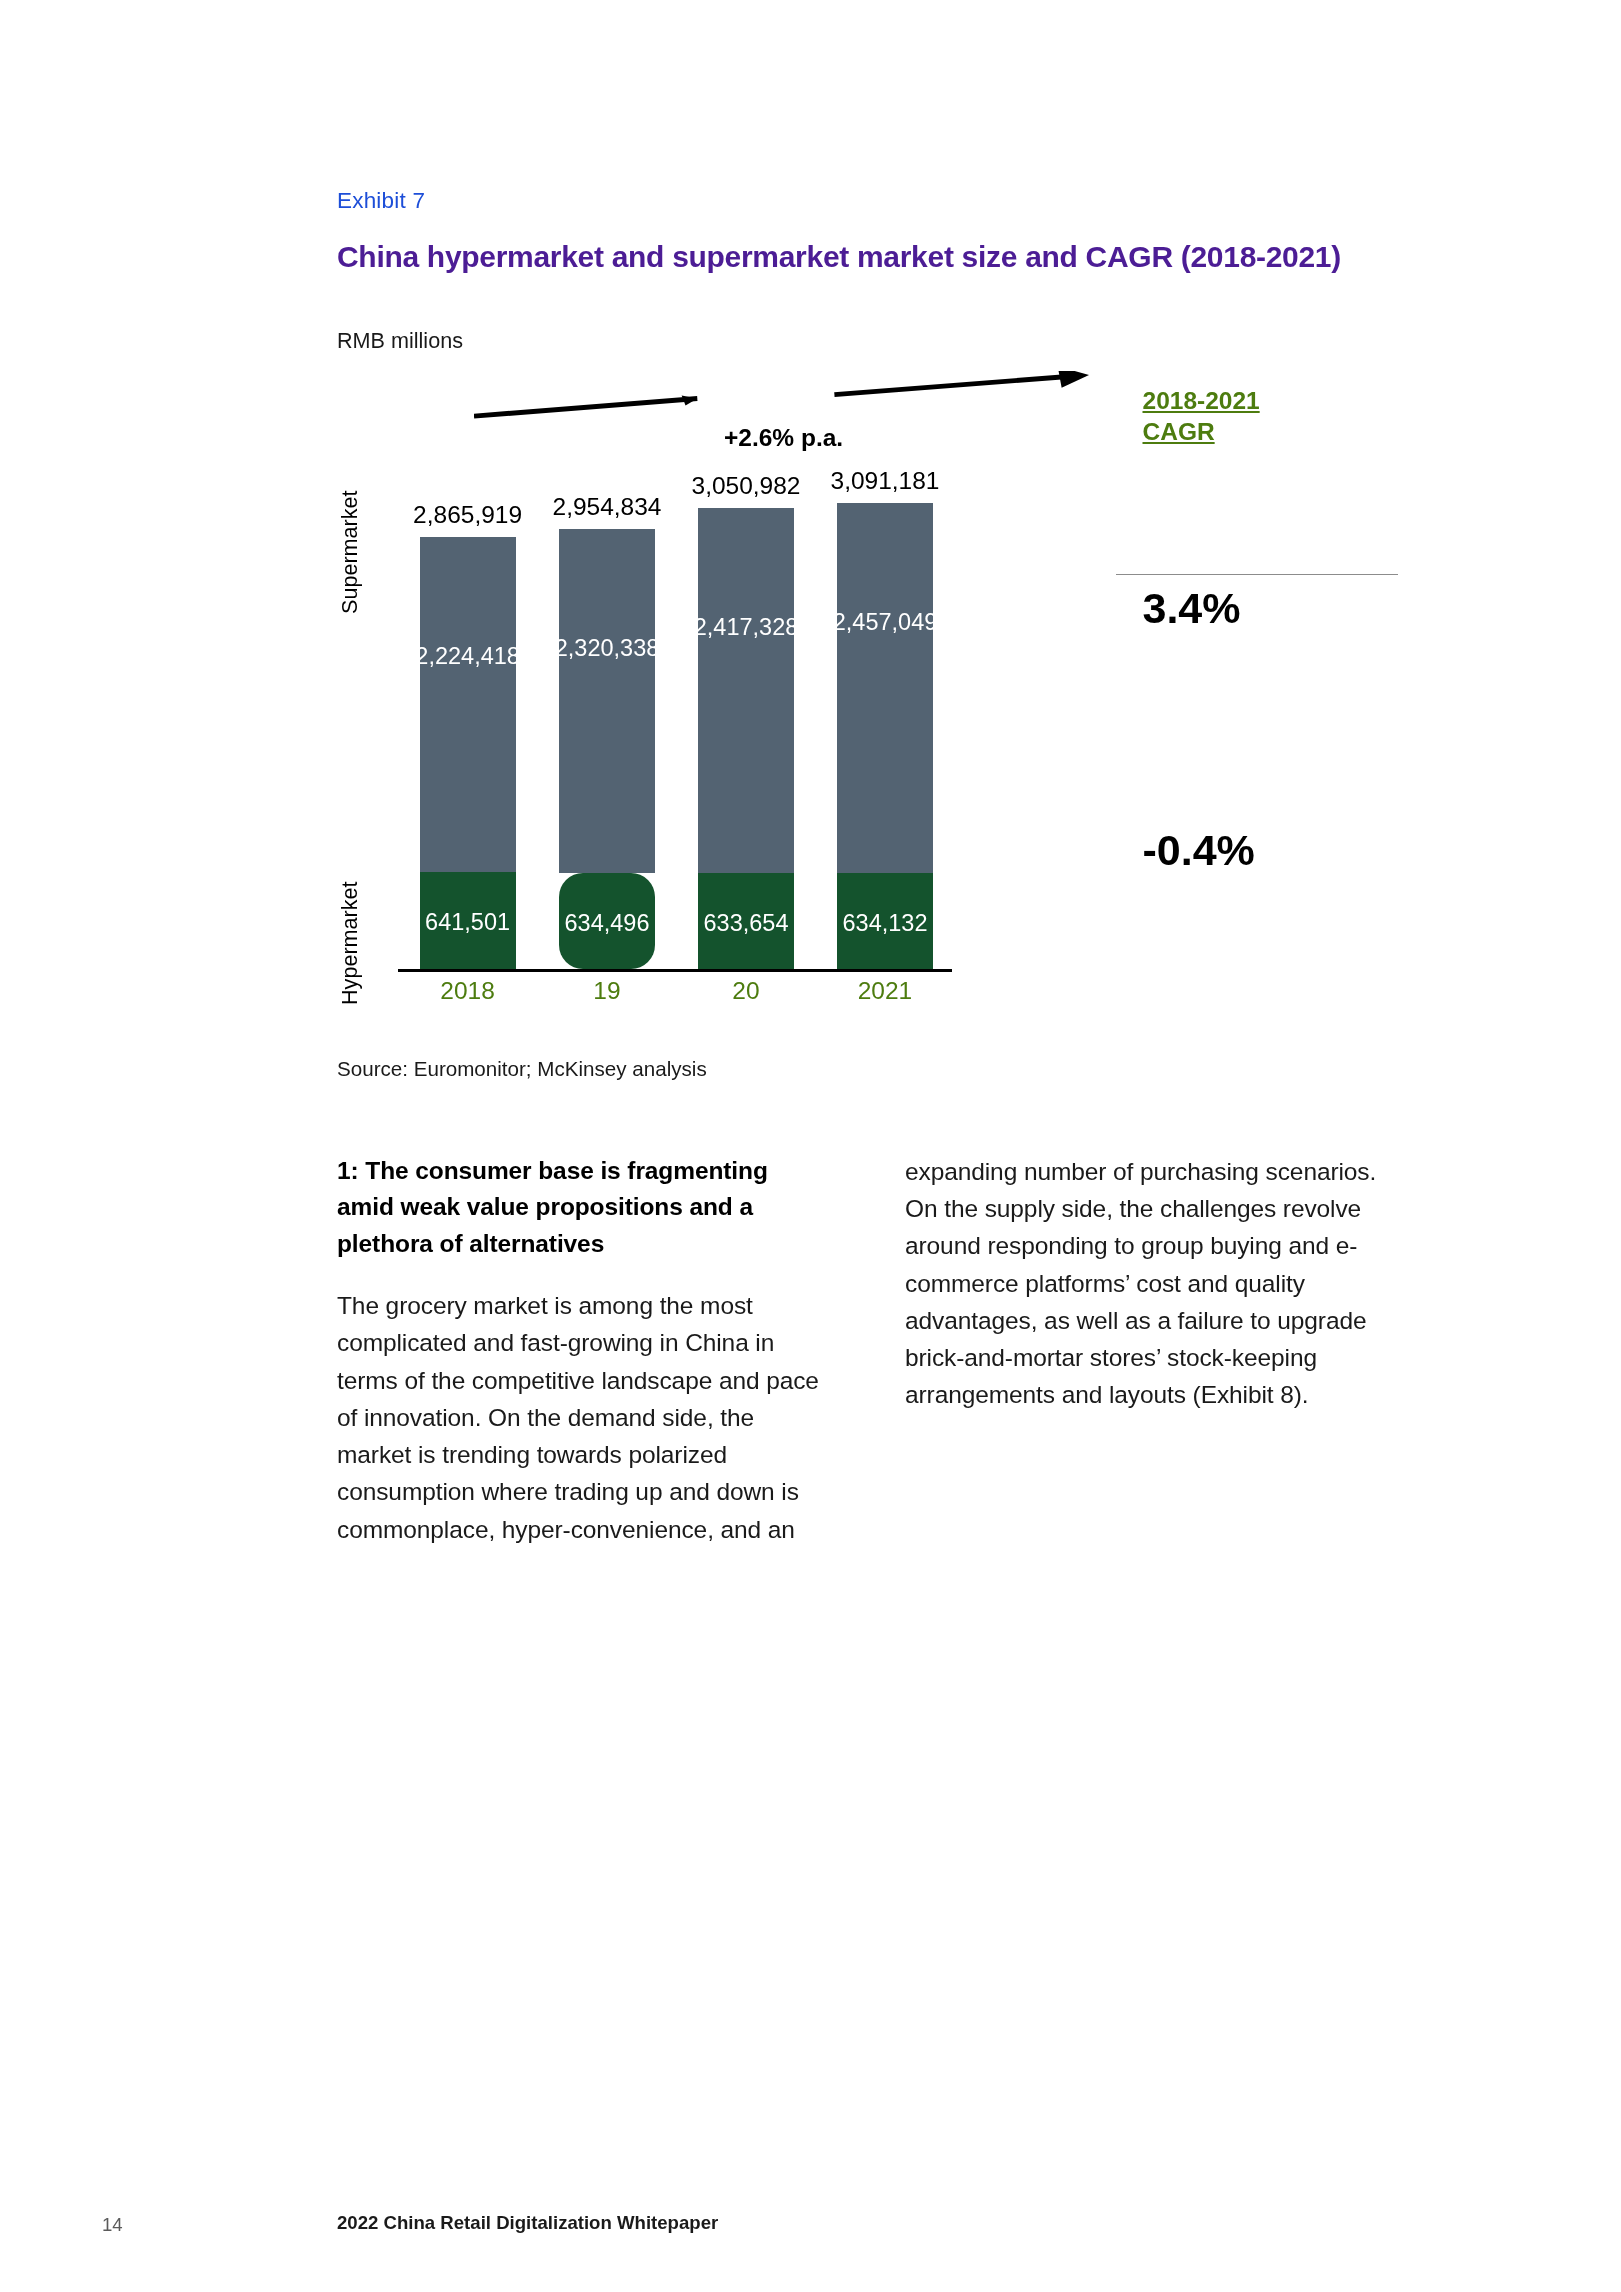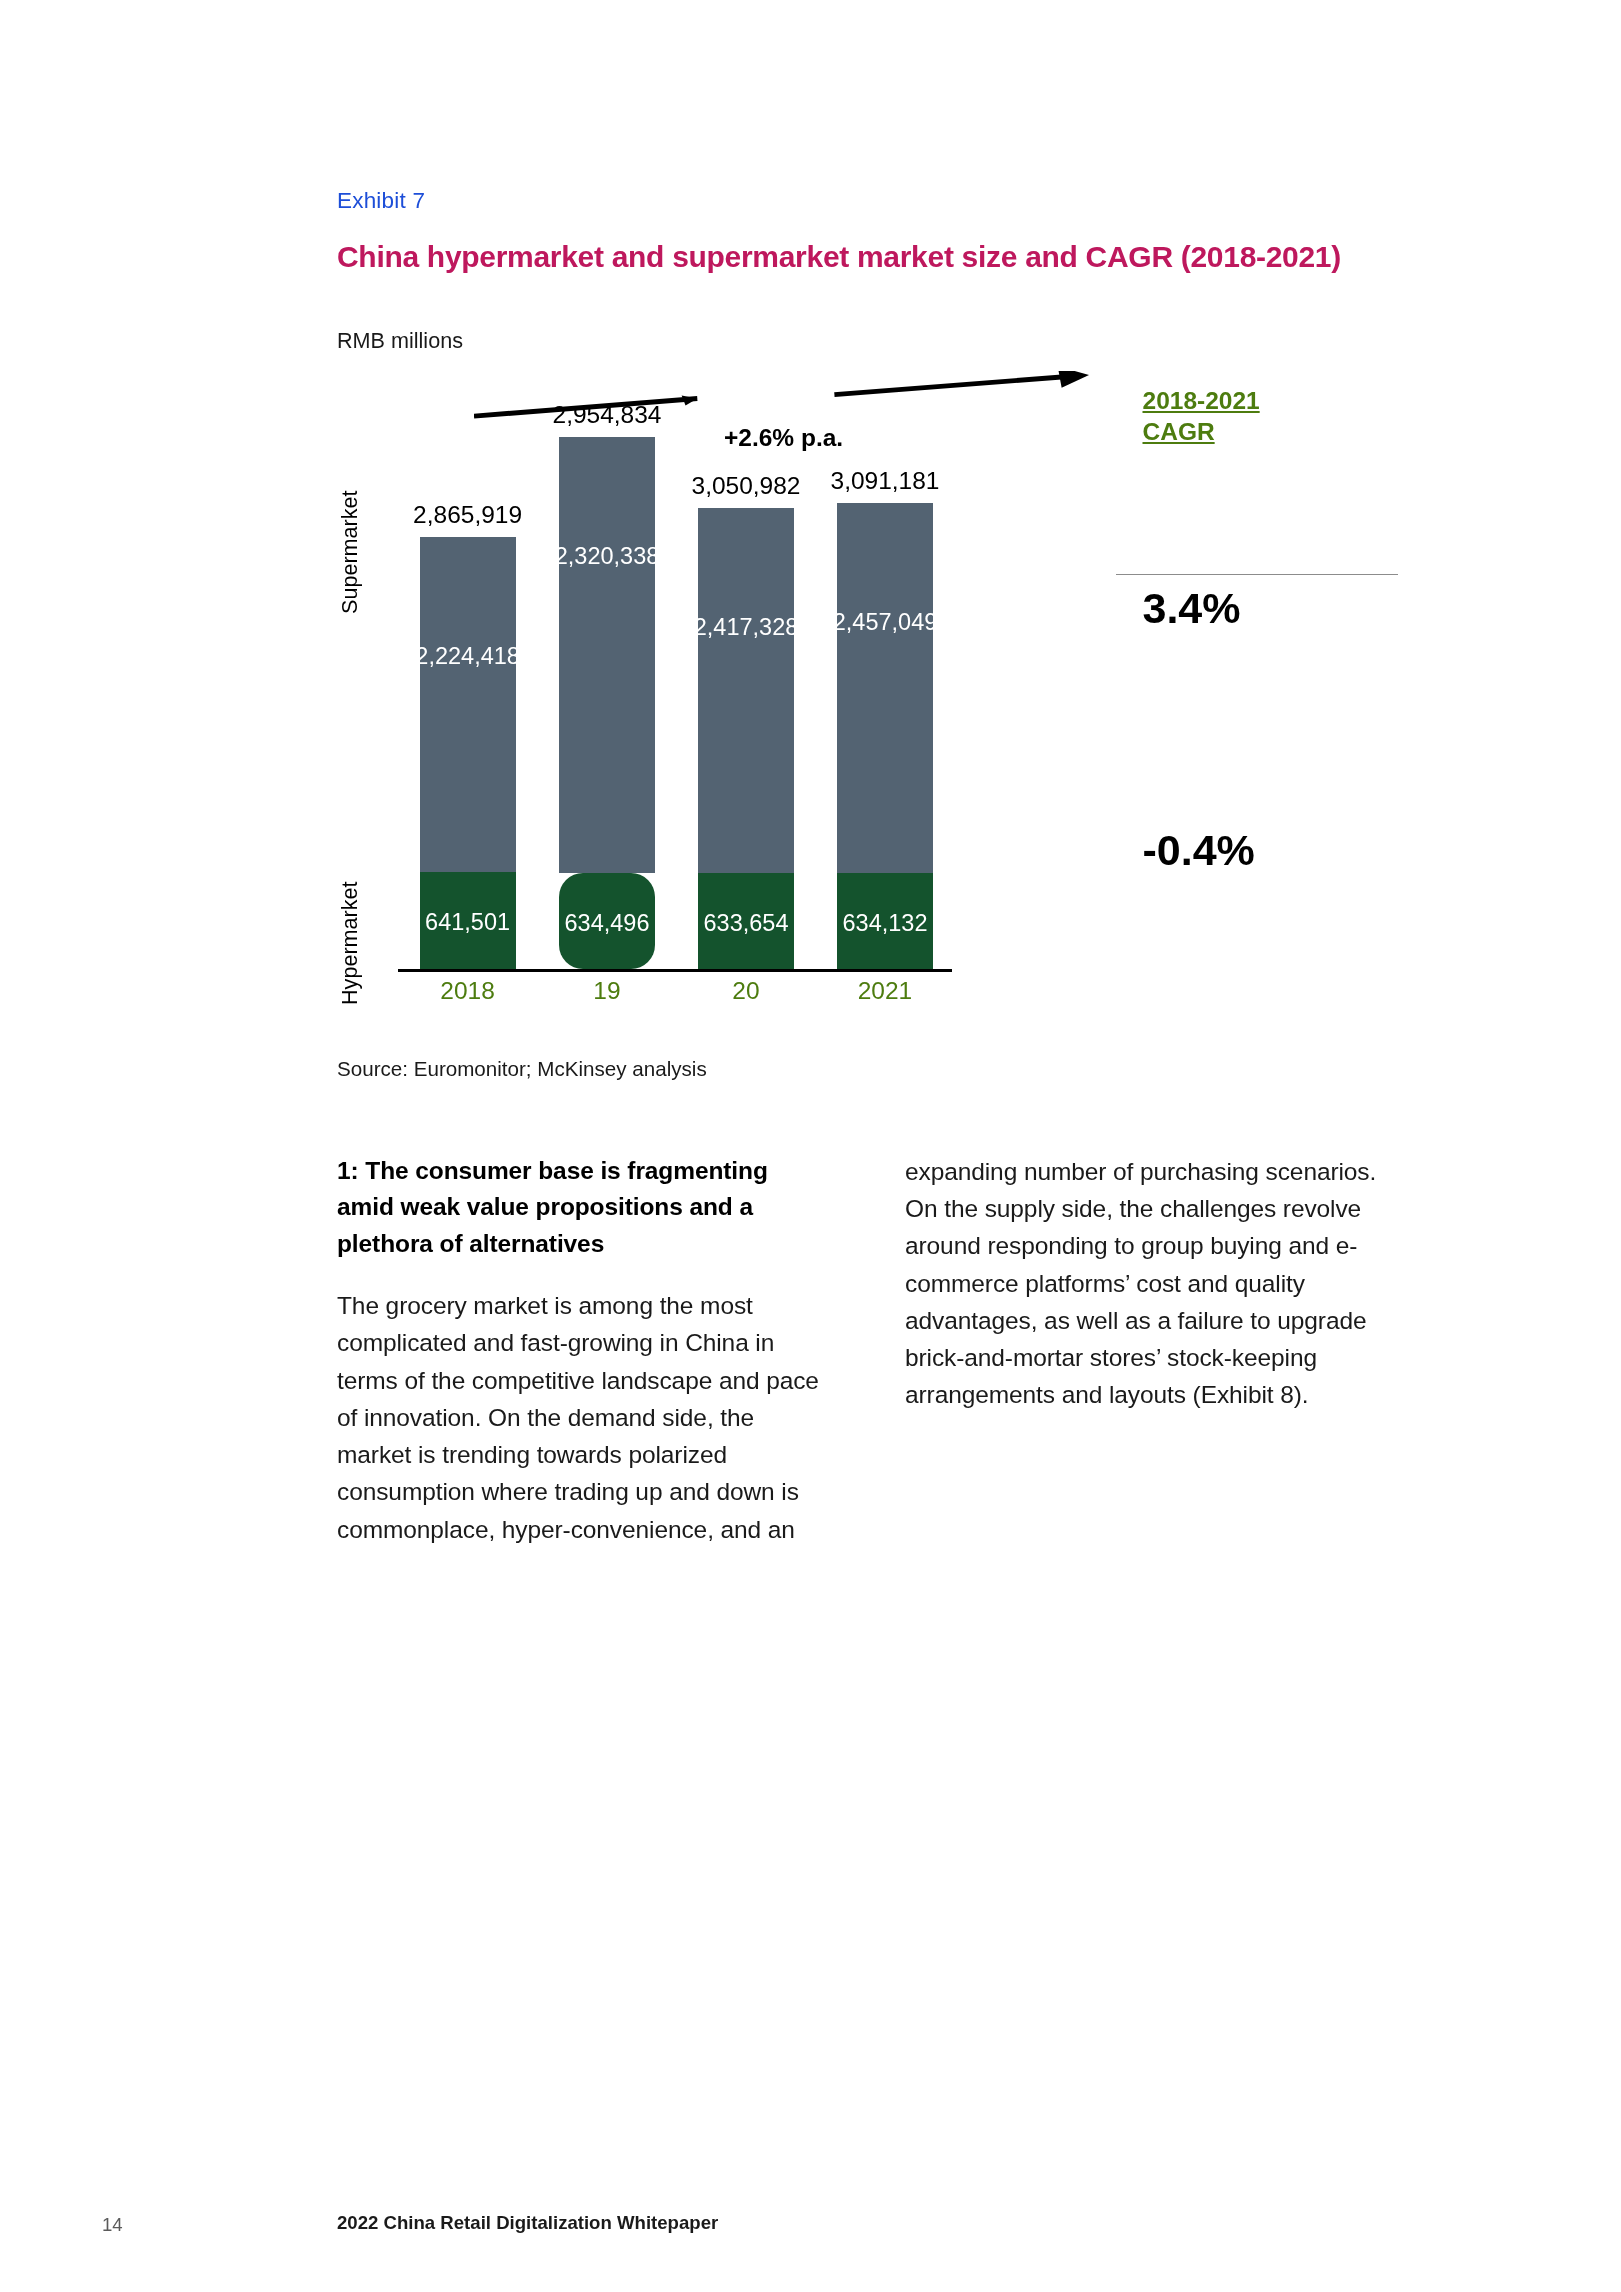--- a/index.html
+++ b/index.html
@@ -30,21 +30,21 @@
     font-size: 22.5px;
     color: #1d4ed8;
     letter-spacing: 0.2px;
   }
   .exhibit-title {
     position: absolute;
     left: 337px;
     top: 240px;
     font-size: 30px;
     font-weight: bold;
-    color: #be185d;
+    color: #4c1d95;
     letter-spacing: -0.3px;
     white-space: nowrap;
   }
   .units-label {
     position: absolute;
     left: 337px;
     top: 328px;
     font-size: 21.6px;
     color: #1a1a1a;
   }
@@ -281,21 +281,21 @@
         <div class="seg seg-super" style="height:335px;">
           <span class="seg-label">2,224,418</span>
         </div>
         <div class="seg seg-hyper" style="height:97px;">
           <span class="seg-label">641,501</span>
         </div>
       </div>
 
       <div class="bar-group" style="left:161px;">
         <div class="bar-total-label">2,954,834</div>
-        <div class="seg seg-super" style="height:436px;">
+        <div class="seg seg-super" style="height:344px;">
           <span class="seg-label">2,320,338</span>
         </div>
         <div class="seg seg-hyper" style="height:96px;border-radius:24px;">
           <span class="seg-label">634,496</span>
         </div>
       </div>
 
       <div class="bar-group" style="left:300px;">
         <div class="bar-total-label">3,050,982</div>
         <div class="seg seg-super" style="height:365px;">

